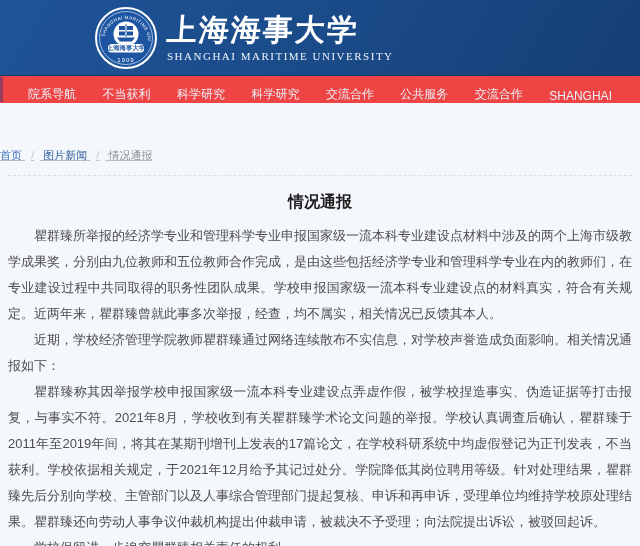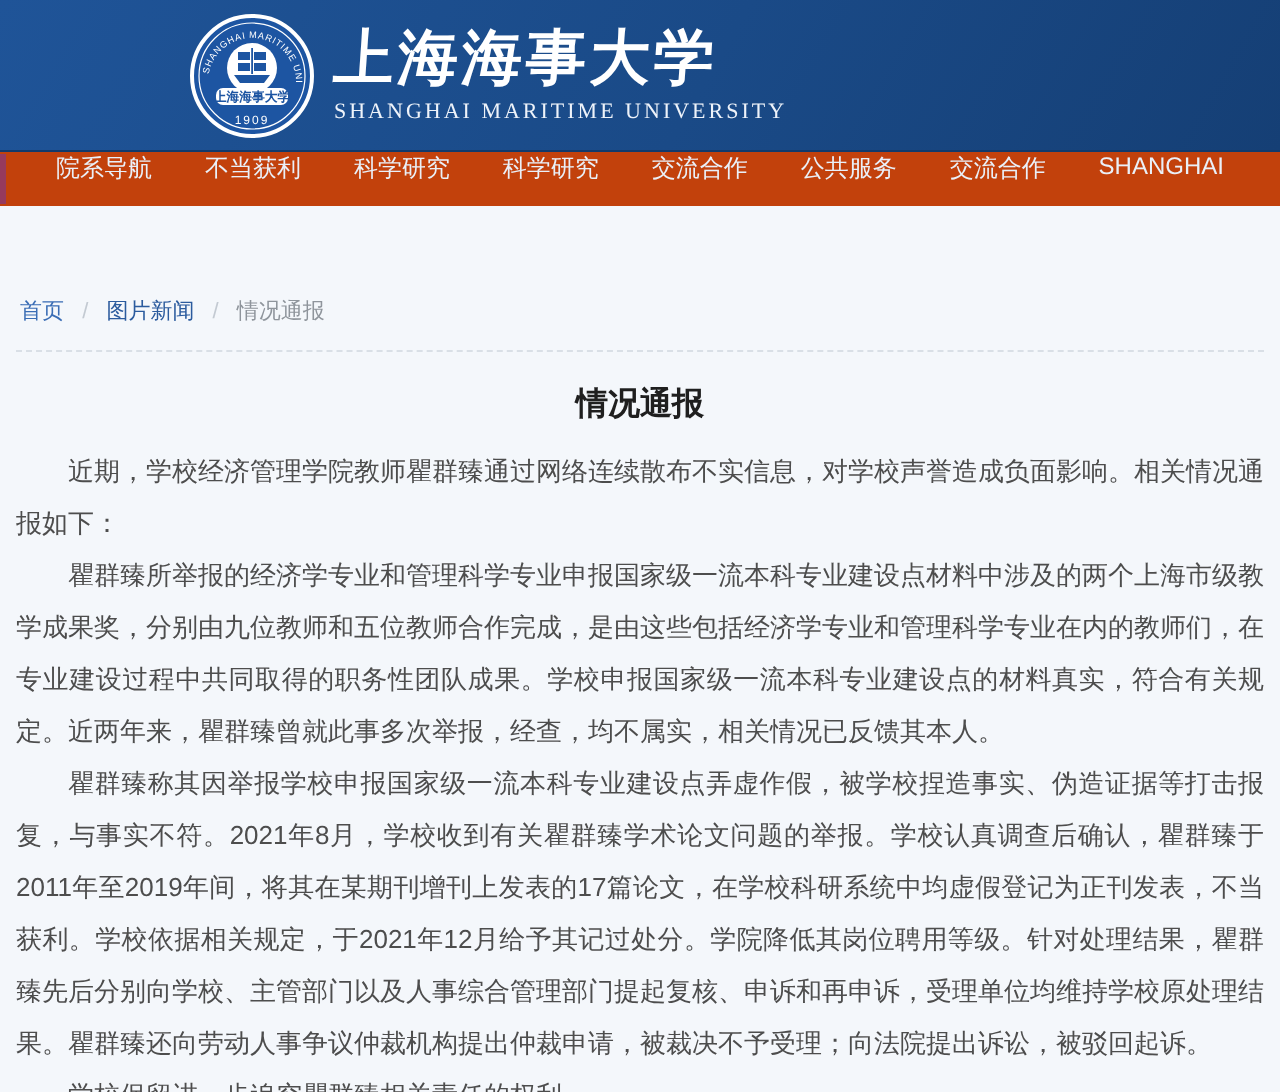--- a/index.html
+++ b/index.html
@@ -34,46 +34,47 @@
     font-size: 11px;
     letter-spacing: 1.5px;
     margin-top: 4px;
     color: #eef3fa;
   }
 
   
   .main-nav {
     position: relative;
     height: 28px;
-    background: #c2410c;
+    background: #ef4444;
     border-top: 1px solid #113a6c;
     display: flex;
-    align-items: flex-start;
+    align-items: flex-end;
     justify-content: space-between;
     padding: 0 28px;
   }
   .nav-accent {
     position: absolute;
     left: 0; top: 1px; bottom: 1px;
     width: 3px;
     background: #963a5e;
   }
   .nav-item {
     color: #eaf0f8;
     font-size: 12px;
     text-decoration: none;
     cursor: pointer;
     white-space: nowrap;
   }
 
   
   .breadcrumb {
-    padding: 45px 10px 12px 10px;
+    padding: 45px 10px 12px 0;
     font-size: 11px;
     color: #b9c0c8;
+    text-decoration: underline;
   }
   .crumb-link { color: #3a6db5; text-decoration: none; cursor: pointer; }
   .crumb-link.strong { color: #2b5b9e; }
   .crumb-sep { color: #c3cad2; margin: 0 6px; }
   .crumb-current { color: #8f959c; }
   .crumb-divider {
     margin: 0 8px;
     border-bottom: 1px dashed #d9dfe6;
   }
 
@@ -142,18 +143,18 @@
   <a class="crumb-link">首页</a>
   <span class="crumb-sep">/</span>
   <a class="crumb-link strong">图片新闻</a>
   <span class="crumb-sep">/</span>
   <span class="crumb-current">情况通报</span>
 </div>
 <div class="crumb-divider"></div>
 
 <main class="article">
   <h1 class="article-title">情况通报</h1>
+  <p>瞿群臻所举报的经济学专业和管理科学专业申报国家级一流本科专业建设点材料中涉及的两个上海市级教学成果奖，分别由九位教师和五位教师合作完成，是由这些包括经济学专业和管理科学专业在内的教师们，在专业建设过程中共同取得的职务性团队成果。学校申报国家级一流本科专业建设点的材料真实，符合有关规定。近两年来，瞿群臻曾就此事多次举报，经查，均不属实，相关情况已反馈其本人。</p>
   <p>近期，学校经济管理学院教师瞿群臻通过网络连续散布不实信息，对学校声誉造成负面影响。相关情况通报如下：</p>
-  <p>瞿群臻所举报的经济学专业和管理科学专业申报国家级一流本科专业建设点材料中涉及的两个上海市级教学成果奖，分别由九位教师和五位教师合作完成，是由这些包括经济学专业和管理科学专业在内的教师们，在专业建设过程中共同取得的职务性团队成果。学校申报国家级一流本科专业建设点的材料真实，符合有关规定。近两年来，瞿群臻曾就此事多次举报，经查，均不属实，相关情况已反馈其本人。</p>
   <p>瞿群臻称其因举报学校申报国家级一流本科专业建设点弄虚作假，被学校捏造事实、伪造证据等打击报复，与事实不符。2021年8月，学校收到有关瞿群臻学术论文问题的举报。学校认真调查后确认，瞿群臻于2011年至2019年间，将其在某期刊增刊上发表的17篇论文，在学校科研系统中均虚假登记为正刊发表，不当获利。学校依据相关规定，于2021年12月给予其记过处分。学院降低其岗位聘用等级。针对处理结果，瞿群臻先后分别向学校、主管部门以及人事综合管理部门提起复核、申诉和再申诉，受理单位均维持学校原处理结果。瞿群臻还向劳动人事争议仲裁机构提出仲裁申请，被裁决不予受理；向法院提出诉讼，被驳回起诉。</p>
   <p>学校保留进一步追究瞿群臻相关责任的权利。</p>
 
 </main>
 
 </body></html>

